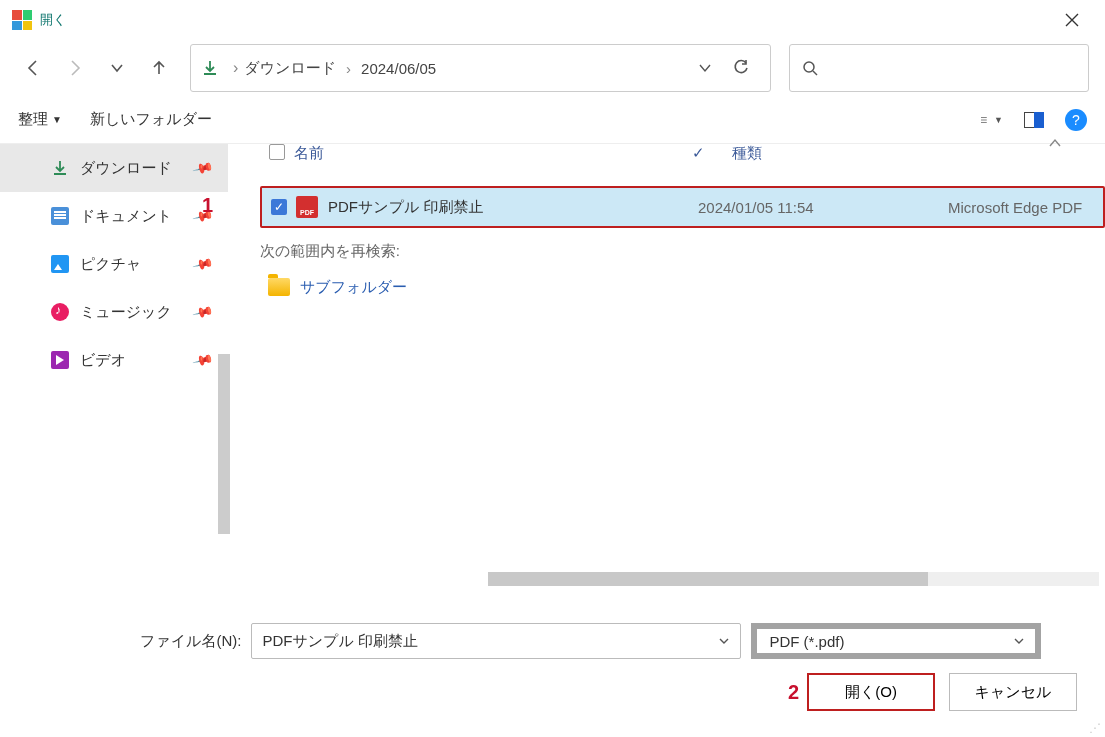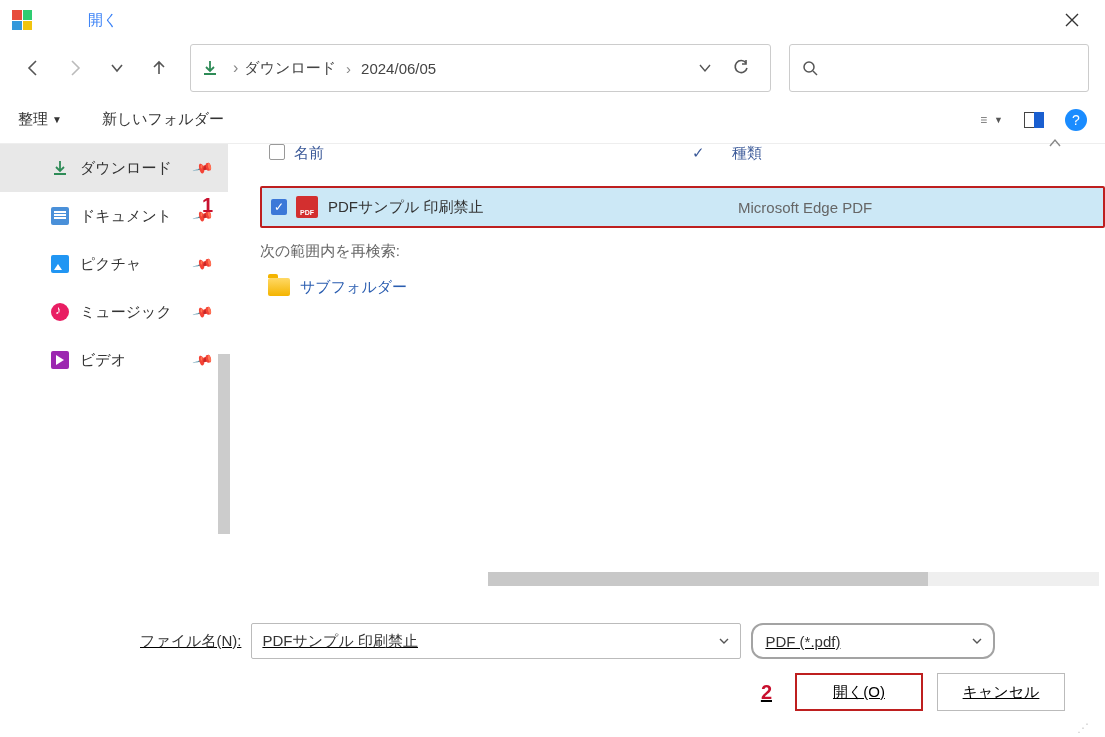--- a/index.html
+++ b/index.html
@@ -2,38 +2,38 @@
 <html><head>
 <meta charset="utf-8">
 <style>
 * { box-sizing: border-box; margin: 0; padding: 0; font-family: "Yu Gothic UI", "Segoe UI", Meiryo, sans-serif; }
 body { background: #fff; width: 1105px; height: 737px; overflow: hidden; position: relative; }
 
 .titlebar { display: flex; align-items: center; height: 40px; padding: 0 12px; }
 .app-icon { width: 20px; height: 20px; margin-right: 8px; display: grid; grid-template-columns: 1fr 1fr; grid-template-rows: 1fr 1fr; gap: 1px; }
 .app-icon div:nth-child(1){background:#e74c3c}.app-icon div:nth-child(2){background:#2ecc71}
 .app-icon div:nth-child(3){background:#3498db}.app-icon div:nth-child(4){background:#f1c40f}
-.title-text { font-size: 15px; color: #3b82f6; margin-left: 48px; }
+.title-text { font-size: 13px; color: #0f766e; }
 .close-x { margin-left: auto; font-size: 18px; color: #333; padding: 6px 14px; cursor: pointer; }
 
 .navbar { display: flex; align-items: center; height: 56px; padding: 0 16px; gap: 8px; }
 .nav-btn { width: 34px; height: 34px; display: flex; align-items: center; justify-content: center; color: #666; cursor: pointer; }
 .nav-btn.dis { color: #bbb; }
 .address-bar { flex: 1; display: flex; align-items: center; border: 1px solid #ccc; border-radius: 3px; height: 48px; padding: 0 10px; margin-left: 6px; }
 .addr-icon { color: #2e8b57; margin-right: 8px; }
 .breadcrumb { display: flex; align-items: center; color: #444; font-size: 15px; gap: 4px; }
 .bc-sep { color: #888; padding: 0 6px; }
 .addr-drop { margin-left: auto; color: #666; padding: 0 10px; cursor:pointer; }
 .addr-refresh { color: #666; padding: 0 10px; cursor:pointer; }
 .search-bar { width: 300px; display: flex; align-items: center; border: 1px solid #ccc; border-radius: 3px; height: 48px; padding: 0 12px; margin-left: 10px; }
 .search-bar input { border: none; outline: none; font-size: 15px; color: #888; flex: 1; }
 .search-bar .mag { color: #555; cursor:pointer; }
 
 .toolbar { display: flex; align-items: center; height: 48px; padding: 0 18px; border-bottom: 1px solid #eee; }
-.tb-left { display: flex; gap: 40px; align-items: center; }
+.tb-left { display: flex; gap: 28px; align-items: center; }
 .tb-item { color: #333; font-size: 15px; display:flex; align-items:center; gap:4px; cursor:pointer;}
 .tb-right { margin-left: auto; display: flex; gap: 20px; align-items: center; }
 .tb-icon { width: 22px; height: 22px; display:flex; align-items:center; justify-content:center; cursor:pointer; color:#555; }
 .help-icon { width:22px; height:22px; border-radius:50%; background:#1a8cff; color:#fff; display:flex; align-items:center; justify-content:center; font-size:14px; cursor:pointer;}
 
 .content { display: flex; height: 442px; position: relative; }
 .sidebar { width: 228px; background: #fff; }
 .side-item { display: flex; align-items: center; height: 48px; padding-left: 50px; gap: 10px; font-size: 15px; color: #333; cursor:pointer; position:relative;}
 .side-item.active { background: #e8e8e8; }
 .side-pin { position:absolute; right:16px; color:#aaa; font-size:14px; transform: rotate(30deg);}
@@ -75,29 +75,29 @@
 
 .research-label { margin-top:14px; font-size:15px; color:#666;}
 .subfolder-row { display:flex; align-items:center; height:40px; margin-top:6px; padding-left:8px; gap:10px; cursor:pointer;}
 .folder-icon { width:22px; height:18px; background:linear-gradient(#ffd966,#f4b400); border-radius:2px; position:relative;}
 .folder-icon::before{content:"";position:absolute;top:-4px;left:0;width:10px;height:4px;background:#f4b400;border-radius:2px 2px 0 0;}
 .subfolder-row span { color:#2a5db0; font-size:15px;}
 
 .hscroll { position:absolute; bottom:0; left:260px; right:6px; height:14px; background:#efefef;}
 .hscroll-thumb { position:absolute; left:0; width:72%; height:100%; background:#c8c8c8;}
 
-.bottombar { position:absolute; left:0; right:16px; bottom:0; height:126px; padding:12px 20px 0;text-decoration:underline;}
+.bottombar { position:absolute; left:0; right:4px; bottom:0; height:126px; padding:12px 20px 0;}
 .bb-row1 { display:flex; align-items:center; gap:10px;}
 .bb-label { font-size:15px; color:#333; margin-left:120px;}
 .filename-sel { flex:1; max-width:490px; height:36px; border:1px solid #bbb; border-radius:2px; padding:0 30px 0 10px; font-size:15px; color:#333; position:relative; display:flex; align-items:center; cursor:pointer;}
 .sel-caret { position:absolute; right:10px; color:#666;}
-.filter-sel { width:244px; height:36px; border:2px solid #a3a3a3; border-radius:12px; padding:0 30px 0 12px; font-size:15px; color:#333; position:relative; display:flex; align-items:center; cursor:pointer;}
+.filter-sel { width:290px; height:36px; border:6px solid #a3a3a3; border-radius:0; padding:0 30px 0 12px; font-size:15px; color:#333; position:relative; display:flex; align-items:center; cursor:pointer;}
 .bb-row2 { display:flex; align-items:center; justify-content:flex-end; gap:14px; margin-top:14px; padding-right:4px;}
 .btn { height:38px; border:1px solid #bbb; background:#fff; padding:0 24px; font-size:15px; cursor:pointer; display:flex; align-items:center; justify-content:center;}
-.btn-open { border:2px solid #be1f1f; width:128px;margin-left:15px;}
+.btn-open { border:2px solid #be1f1f; width:128px;}
 .btn-cancel { width:128px;}
 .annot-2 { color:#c8102e; font-weight:bold; font-size:20px; margin-right:-6px;}
 .grip { position:absolute; right:2px; bottom:2px; color:#ccc; font-size:12px; letter-spacing:-2px;}
 
 svg{display:block}
 </style>
 </head>
 <body>
 
 <div class="titlebar">
@@ -254,20 +254,21 @@
       <div class="ch-type">種類</div>
     </div>
 
     <span class="annot-1">1</span>
     <div class="file-row selected">
       <div class="fr-cb">
           <div class="chk">✓</div>
         </div>
       <div class="fr-icon pdf-icon">PDF</div>
       <div class="fr-name">PDFサンプル 印刷禁止</div>
+      <div class="fr-date">2024/01/05 11:54</div>
       <div class="fr-chk"></div>
       <div class="fr-type">Microsoft Edge PDF</div>
     </div>
 
     <div class="research-label">次の範囲内を再検索:</div>
     <div class="subfolder-row">
       <span class="folder-icon"></span>
       <span>サブフォルダー</span>
     </div>
 

